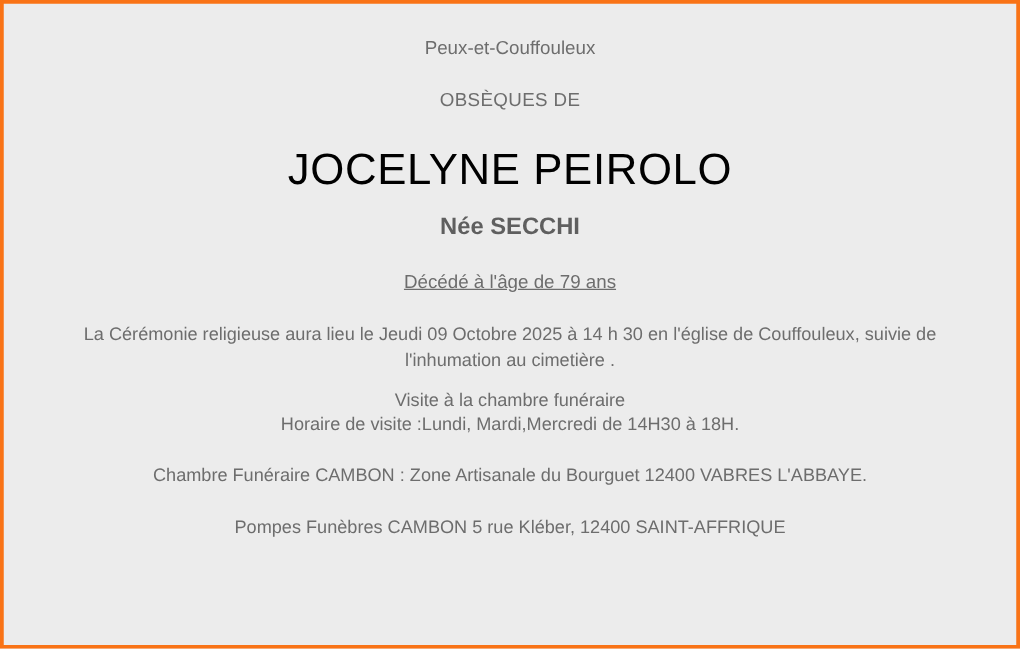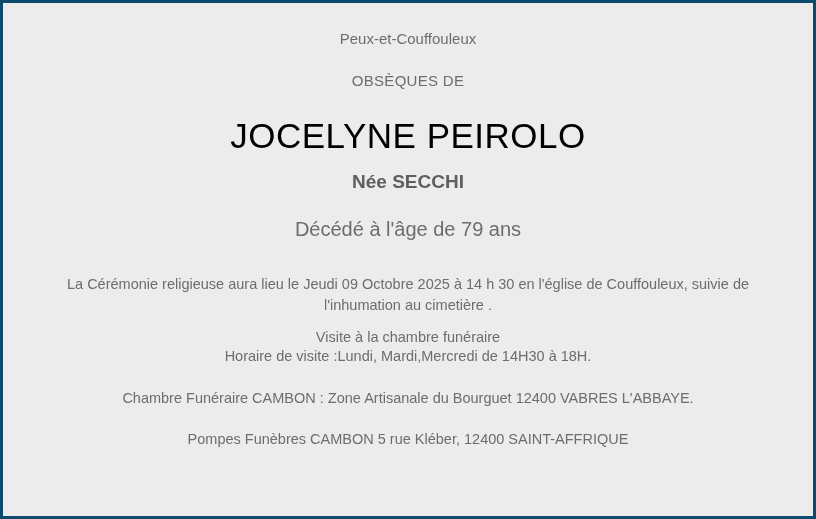--- a/index.html
+++ b/index.html
@@ -10,21 +10,21 @@
     width: 816px;
     height: 519px;
     background: #ffffff;
     font-family: "Liberation Sans", sans-serif;
   }
   .notice {
     box-sizing: border-box;
     width: 816px;
     height: 519px;
     background: #ececec;
-    border: 3px solid #0c4a6e;
+    border: 3px solid #f97316;
     padding: 22px 30px 10px 30px;
     text-align: center;
     color: #6d6d6d;
     display: flex;
     flex-direction: column;
     align-items: center;
   }
   .line {
     width: 100%;
     line-height: 1.32;
@@ -49,26 +49,27 @@
     color: #000000;
     letter-spacing: 0.5px;
   }
   .nee {
     font-size: 19px;
     font-weight: bold;
     margin-top: 10px;
     color: #5f5f5f;
   }
   .age {
-    font-size: 20px;
+    font-size: 15px;
     margin-top: 22px;
+    text-decoration: underline;
   }
   .ceremony {
     font-size: 14.5px;
-    margin-top: 32px;
+    margin-top: 22px;
     line-height: 1.45;
     padding: 0 6px;
   }
   .visit-block {
     font-size: 14.5px;
     margin-top: 12px;
     line-height: 1.45;
   }
   .condolences {
     font-size: 14.5px;

